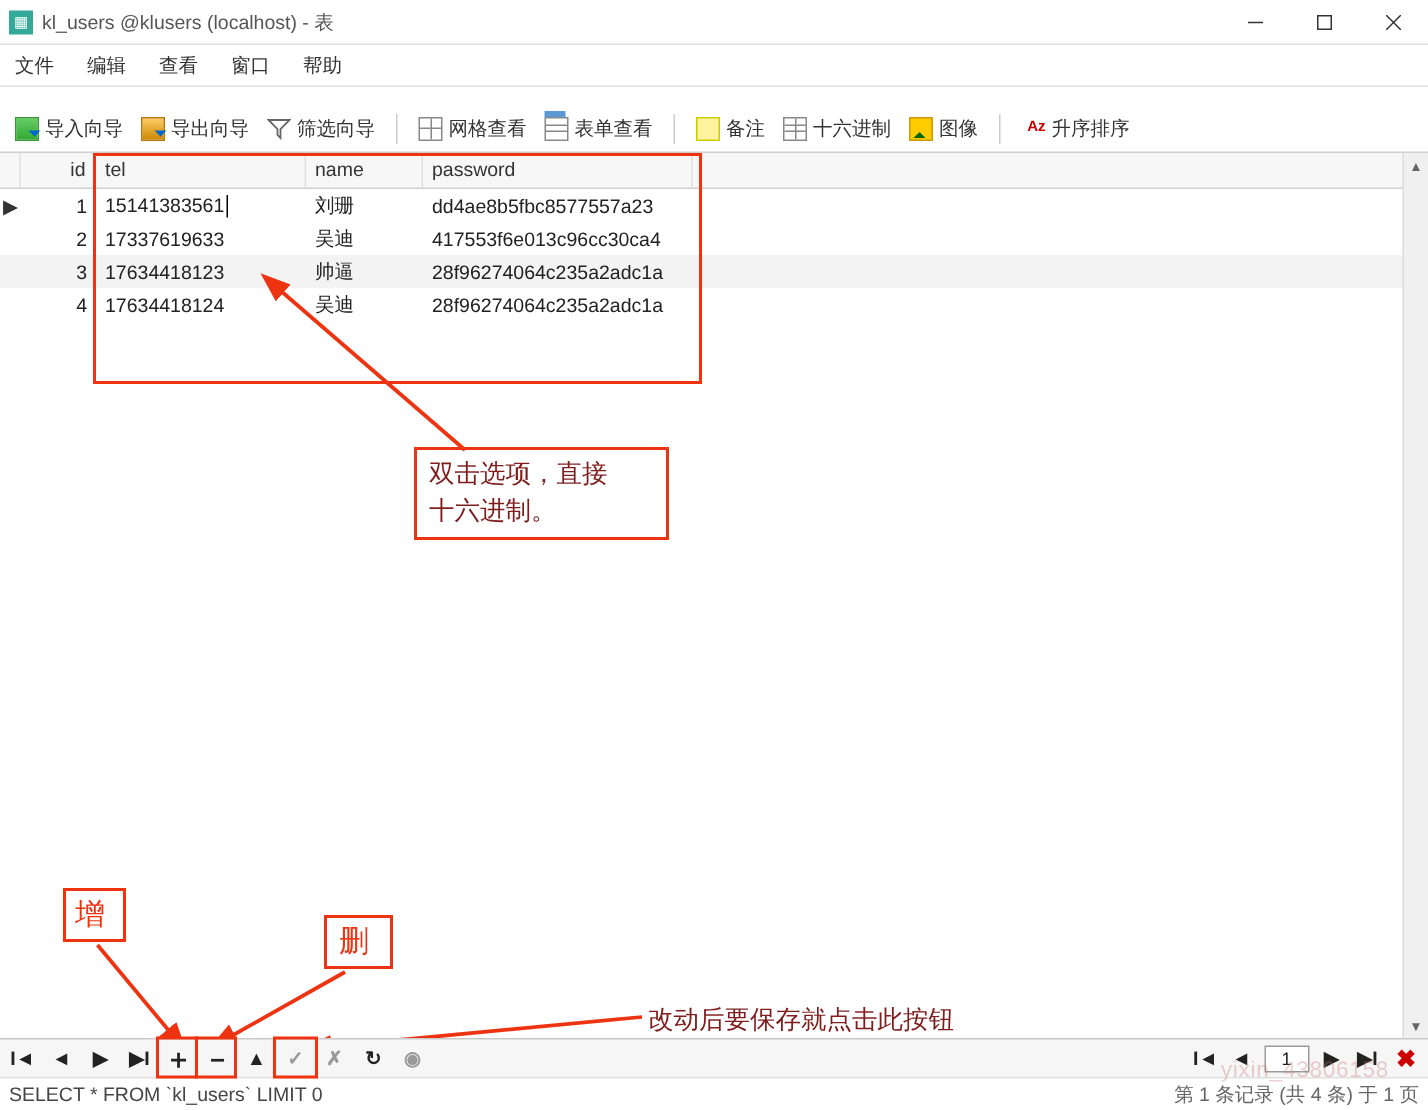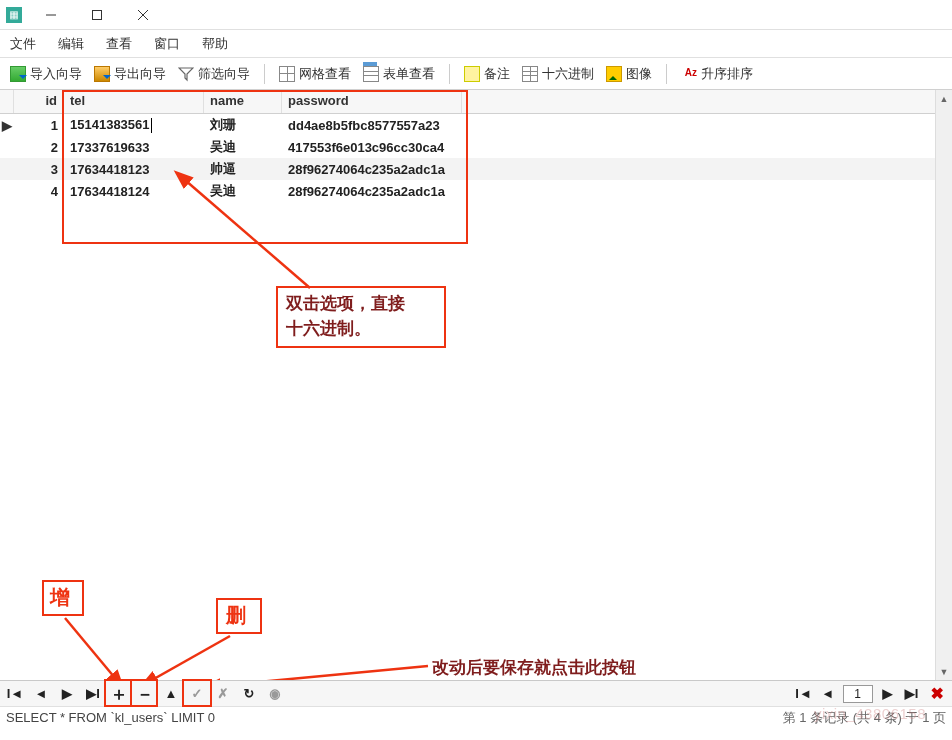--- a/index.html
+++ b/index.html
@@ -43,20 +43,21 @@
   .menubar > div { cursor:default; }
 
   
   .toolbar {
     height: 32px;
     display:flex;
     align-items:center;
     padding: 0 6px;
     gap: 4px;
     border-bottom: 1px solid #d0d0d0;
+    margin-top: 12px;
   }
   .tb-btn { display:flex; align-items:center; gap:4px; padding:2px 4px; color:#333; }
   .tb-sep { width:1px; height:20px; background:#ccc; margin: 0 6px; }
   .tb-icon { width:16px; height:16px; display:inline-block; }
   .i-import { background: linear-gradient(#6c6,#3a3); border:1px solid #393; position:relative; }
   .i-import::after{content:"";position:absolute;right:-2px;bottom:-2px;width:0;height:0;border:4px solid transparent;border-top-color:#06c;}
   .i-export { background: linear-gradient(#fc6,#c80); border:1px solid #b70; position:relative;}
   .i-export::after{content:"";position:absolute;right:-2px;bottom:-2px;width:0;height:0;border:4px solid transparent;border-top-color:#06c;}
   .i-filter { background:none; }
   .i-filter svg{ width:16px; height:16px; }
@@ -76,21 +77,20 @@
   .i-image { background:#ffcc00; border:1px solid #cc9900; position:relative;}
   .i-image::after{content:"";position:absolute;left:2px;bottom:1px;width:0;height:0;border:4px solid transparent;border-bottom-color:#060;}
   .i-sort { background:none; color:#c00; font-weight:bold; font-size:10px; line-height:14px; text-align:right; padding-left:1px;}
 
   
   .table-area {
     position: relative;
     height: 590px;
     background:#fff;
     overflow:hidden;
-    font-weight:bold;
   }
   .ghead {
     display:flex;
     height: 24px;
     border-bottom:1px solid #d0d0d0;
     background:#f7f7f7;
   }
   .ghead > div {
     border-right:1px solid #e0e0e0;
     padding: 3px 6px;
@@ -192,20 +192,21 @@
     font-size: 15px;
     letter-spacing:0.5px;
     pointer-events:none;
   }
 </style>
 </head>
 <body>
 
 <div class="titlebar">
   <span class="icon-app">▦</span>
+  <span class="title-text">kl_users @klusers (localhost) - 表</span>
   <div class="win-btns">
     <div class="win-btn">
       <svg viewBox="0 0 10 10">
           <line x1="0" y1="5" x2="10" y2="5"></line>
         </svg>
     </div>
     <div class="win-btn">
       <svg viewBox="0 0 10 10">
           <rect x="0.5" y="0.5" width="9" height="9"></rect>
         </svg>

